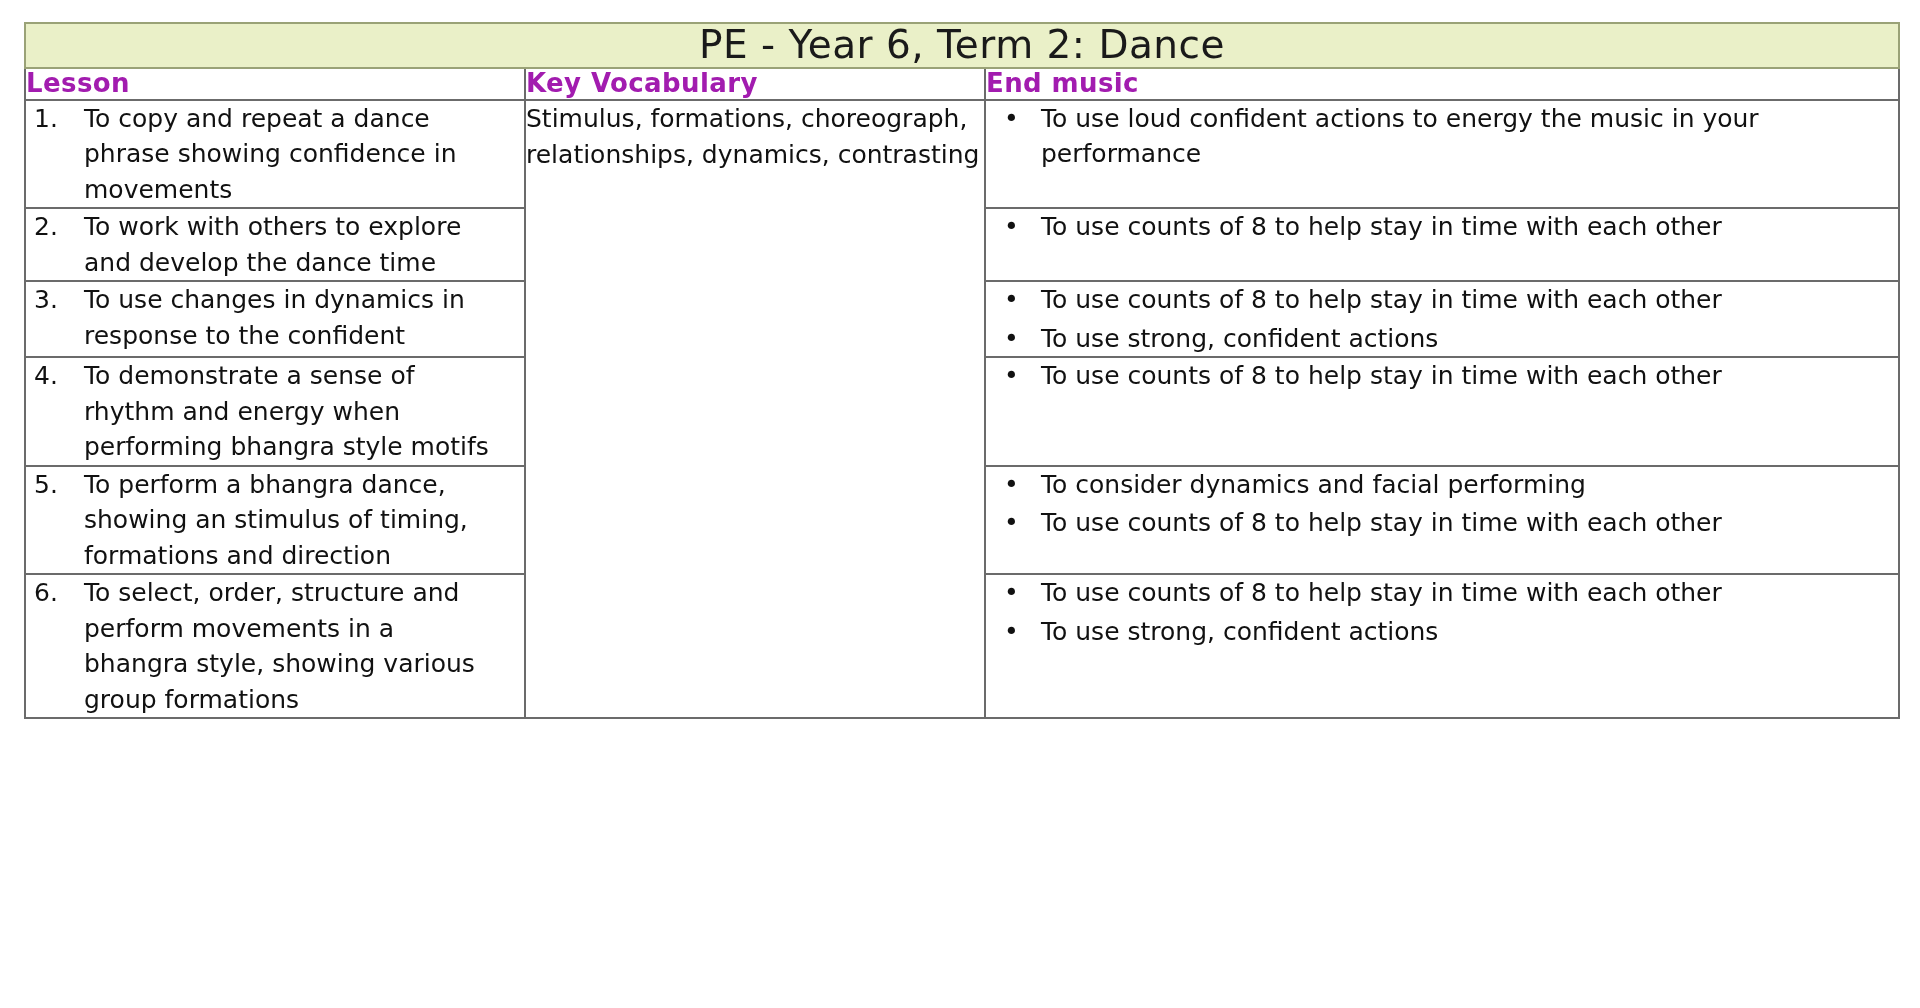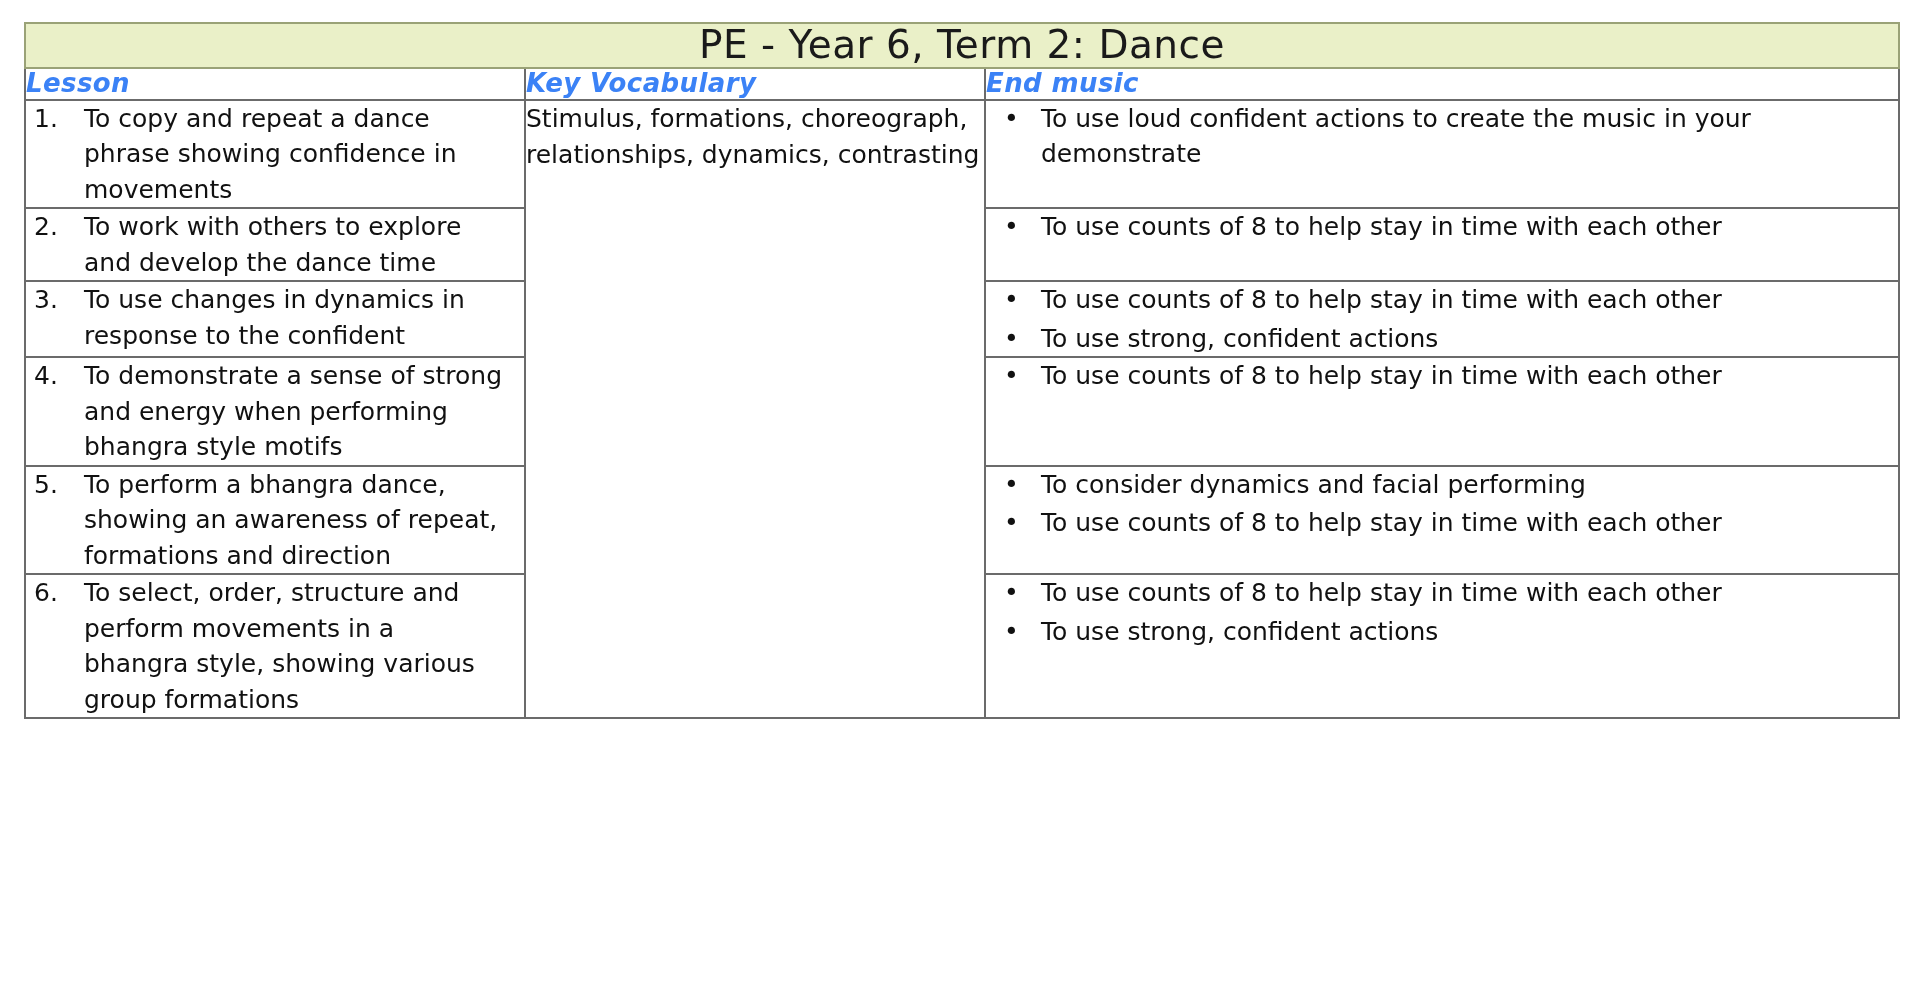--- a/index.html
+++ b/index.html
@@ -58,24 +58,23 @@
   }
 
   
   .col-head {
     padding: 11px 14px 13px 14px;
     vertical-align: top;
   }
   .col-head-text {
     font-size: 26px;
     font-weight: bold;
-    color: #3b82f6;
+    color: #a21caf;
     letter-spacing: 0.4px;
     line-height: 1.15;
-    font-style: italic;
   }
 
   
   .lesson-cell {
     padding: 12px 10px 14px 10px;
   }
   .lesson-row {
     display: flex;
     align-items: flex-start;
   }
@@ -171,21 +170,21 @@
             <div class="lesson-num">1.</div>
             <div class="lesson-text">To copy and repeat a dance phrase showing confidence in movements</div>
           </div>
         </td>
         <td class="vocab-cell" rowspan="6">
           <div class="vocab-text">Stimulus, formations, choreograph, relationships, dynamics, contrasting</div>
         </td>
         <td class="endpoints-cell">
           <div class="bullet-row">
             <div class="bullet-dot">•</div>
-            <div class="bullet-text">To use loud confident actions to create the music in your demonstrate</div>
+            <div class="bullet-text">To use loud confident actions to energy the music in your performance</div>
           </div>
         </td>
       </tr>
 
       <tr>
         <td class="lesson-cell">
           <div class="lesson-row">
             <div class="lesson-num">2.</div>
             <div class="lesson-text">To work with others to explore and develop the dance time</div>
           </div>
@@ -214,36 +213,36 @@
             <div class="bullet-dot">•</div>
             <div class="bullet-text">To use strong, confident actions</div>
           </div>
         </td>
       </tr>
 
       <tr>
         <td class="lesson-cell">
           <div class="lesson-row">
             <div class="lesson-num">4.</div>
-            <div class="lesson-text">To demonstrate a sense of strong and energy when performing bhangra style motifs</div>
+            <div class="lesson-text">To demonstrate a sense of rhythm and energy when performing bhangra style motifs</div>
           </div>
         </td>
         <td class="endpoints-cell">
           <div class="bullet-row">
             <div class="bullet-dot">•</div>
             <div class="bullet-text">To use counts of 8 to help stay in time with each other</div>
           </div>
         </td>
       </tr>
 
       <tr>
         <td class="lesson-cell">
           <div class="lesson-row">
             <div class="lesson-num">5.</div>
-            <div class="lesson-text">To perform a bhangra dance, showing an awareness of repeat, formations and direction</div>
+            <div class="lesson-text">To perform a bhangra dance, showing an stimulus of timing, formations and direction</div>
           </div>
         </td>
         <td class="endpoints-cell">
           <div class="bullet-row">
             <div class="bullet-dot">•</div>
             <div class="bullet-text">To consider dynamics and facial performing</div>
           </div>
           <div class="bullet-row">
             <div class="bullet-dot">•</div>
             <div class="bullet-text">To use counts of 8 to help stay in time with each other</div>

